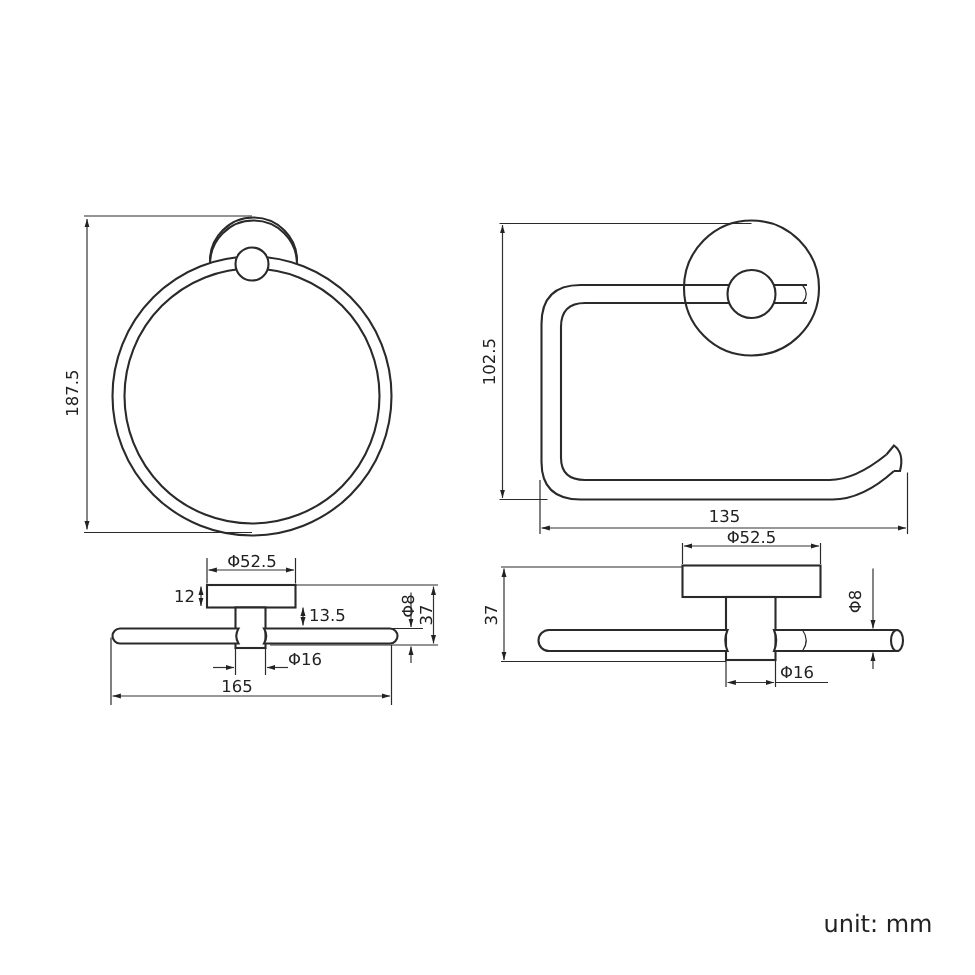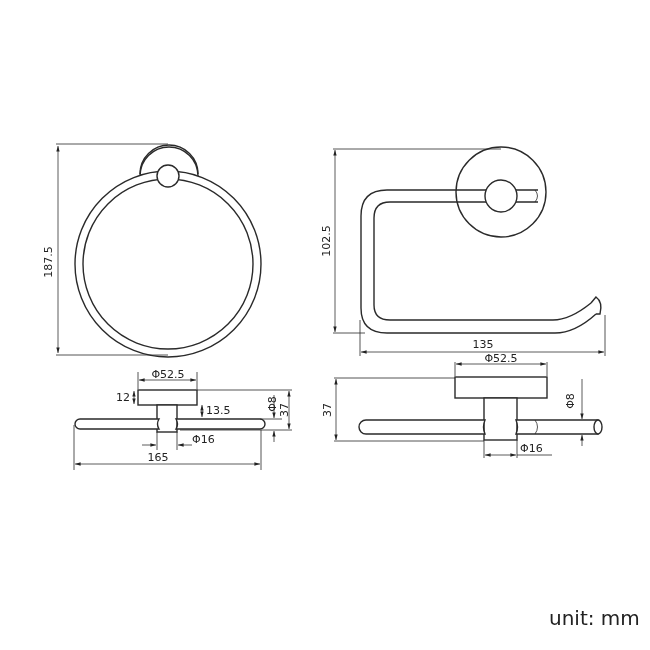--- a/index.html
+++ b/index.html
@@ -3,21 +3,21 @@
   <meta charset="utf-8">
   <style>
     html, body { margin: 0; padding: 0; background: #ffffff; }
     body { width: 650px; height: 650px; position: relative; overflow: hidden; font-family: "DejaVu Sans", sans-serif; }
     svg { position: absolute; left: 0; top: 0; }
     .ln { stroke: #2a2a2a; stroke-width: 1.4; fill: none; }
     .thin { stroke: #2a2a2a; stroke-width: 0.8; fill: none; }
     .dim { stroke: #333; stroke-width: 0.8; fill: none; }
     .fillw { fill: #ffffff; stroke: #2a2a2a; stroke-width: 1.4; }
     .txt { font-family: "DejaVu Sans", sans-serif; font-size: 11px; fill: #222; }
-    .unit { position: absolute; left: 549px; top: 606px; font-family: "DejaVu Sans", sans-serif; font-size: 20px; color: #222; }
+    .unit { position: absolute; left: 549px; top: 606px; font-family: "DejaVu Sans", sans-serif; font-size: 16px; color: #222; }
   </style>
 </head>
 <body>
 
 <svg width="650" height="650" viewBox="0 0 650 650">
   <defs>
     <marker id="arr" viewBox="0 0 10 10" refX="10" refY="5" markerWidth="7" markerHeight="7" orient="auto-start-reverse">
       <path d="M0,2 L10,5 L0,8 z" fill="#222"></path>
     </marker>
   </defs>

